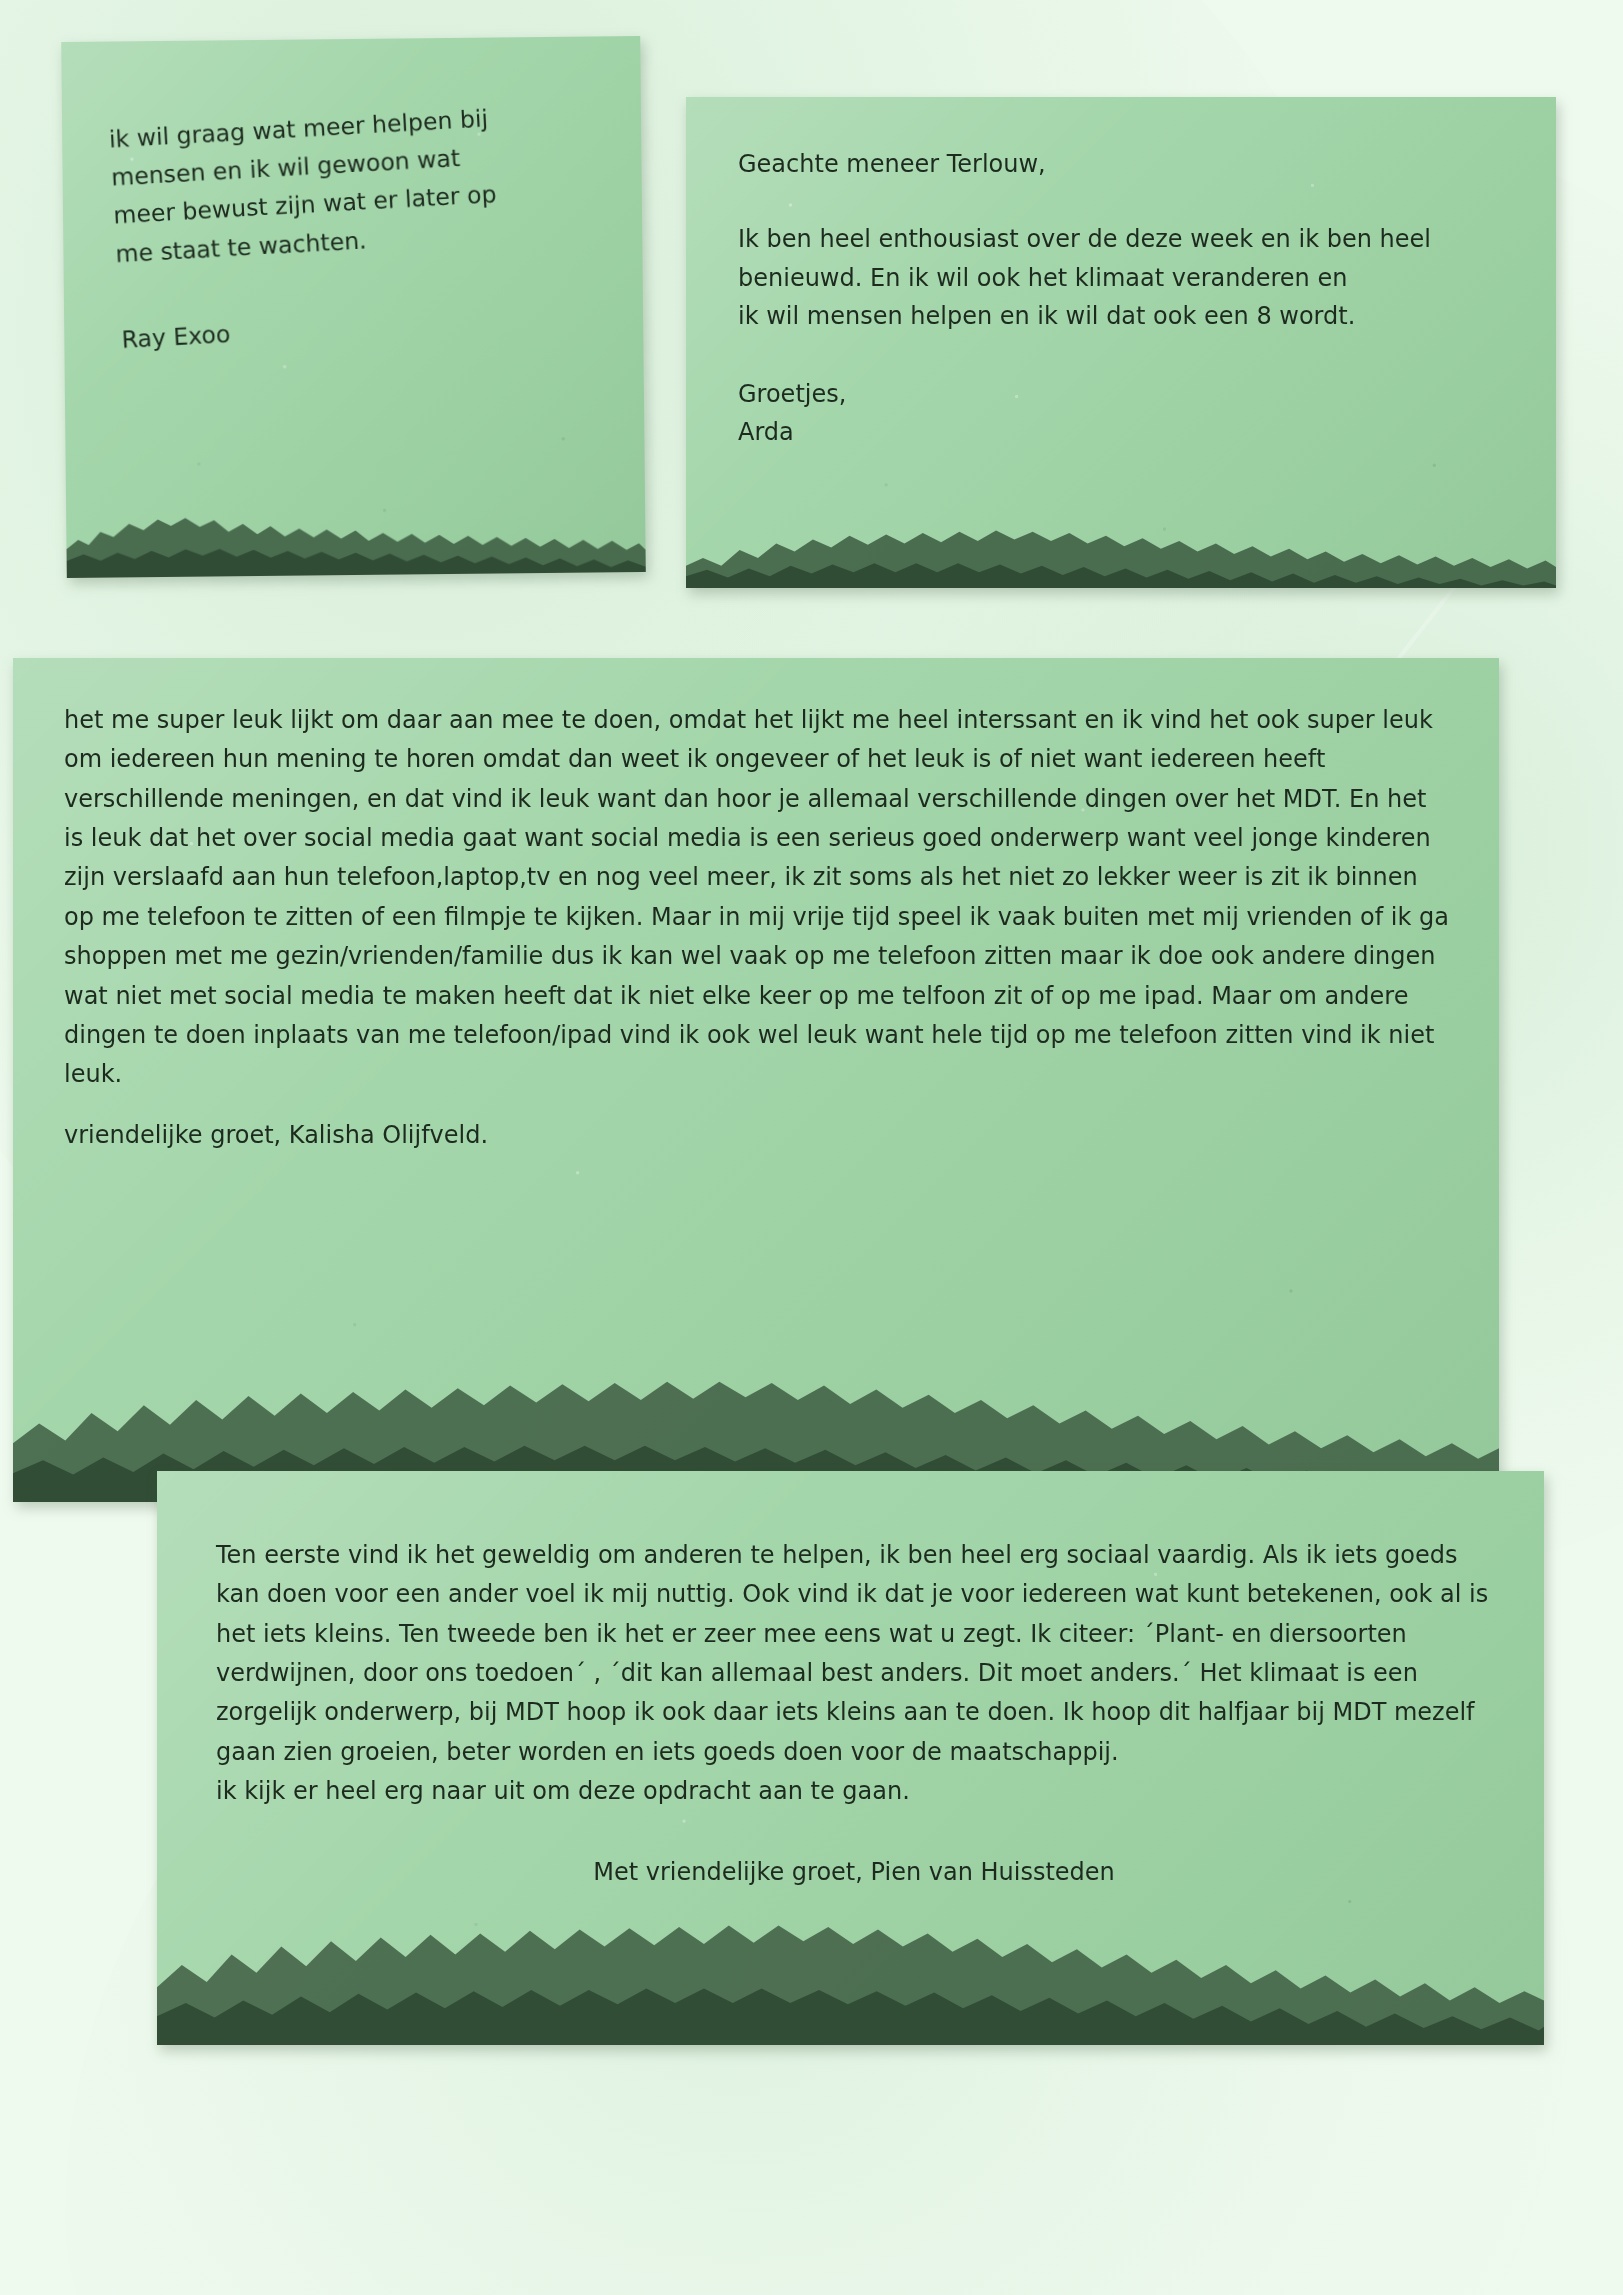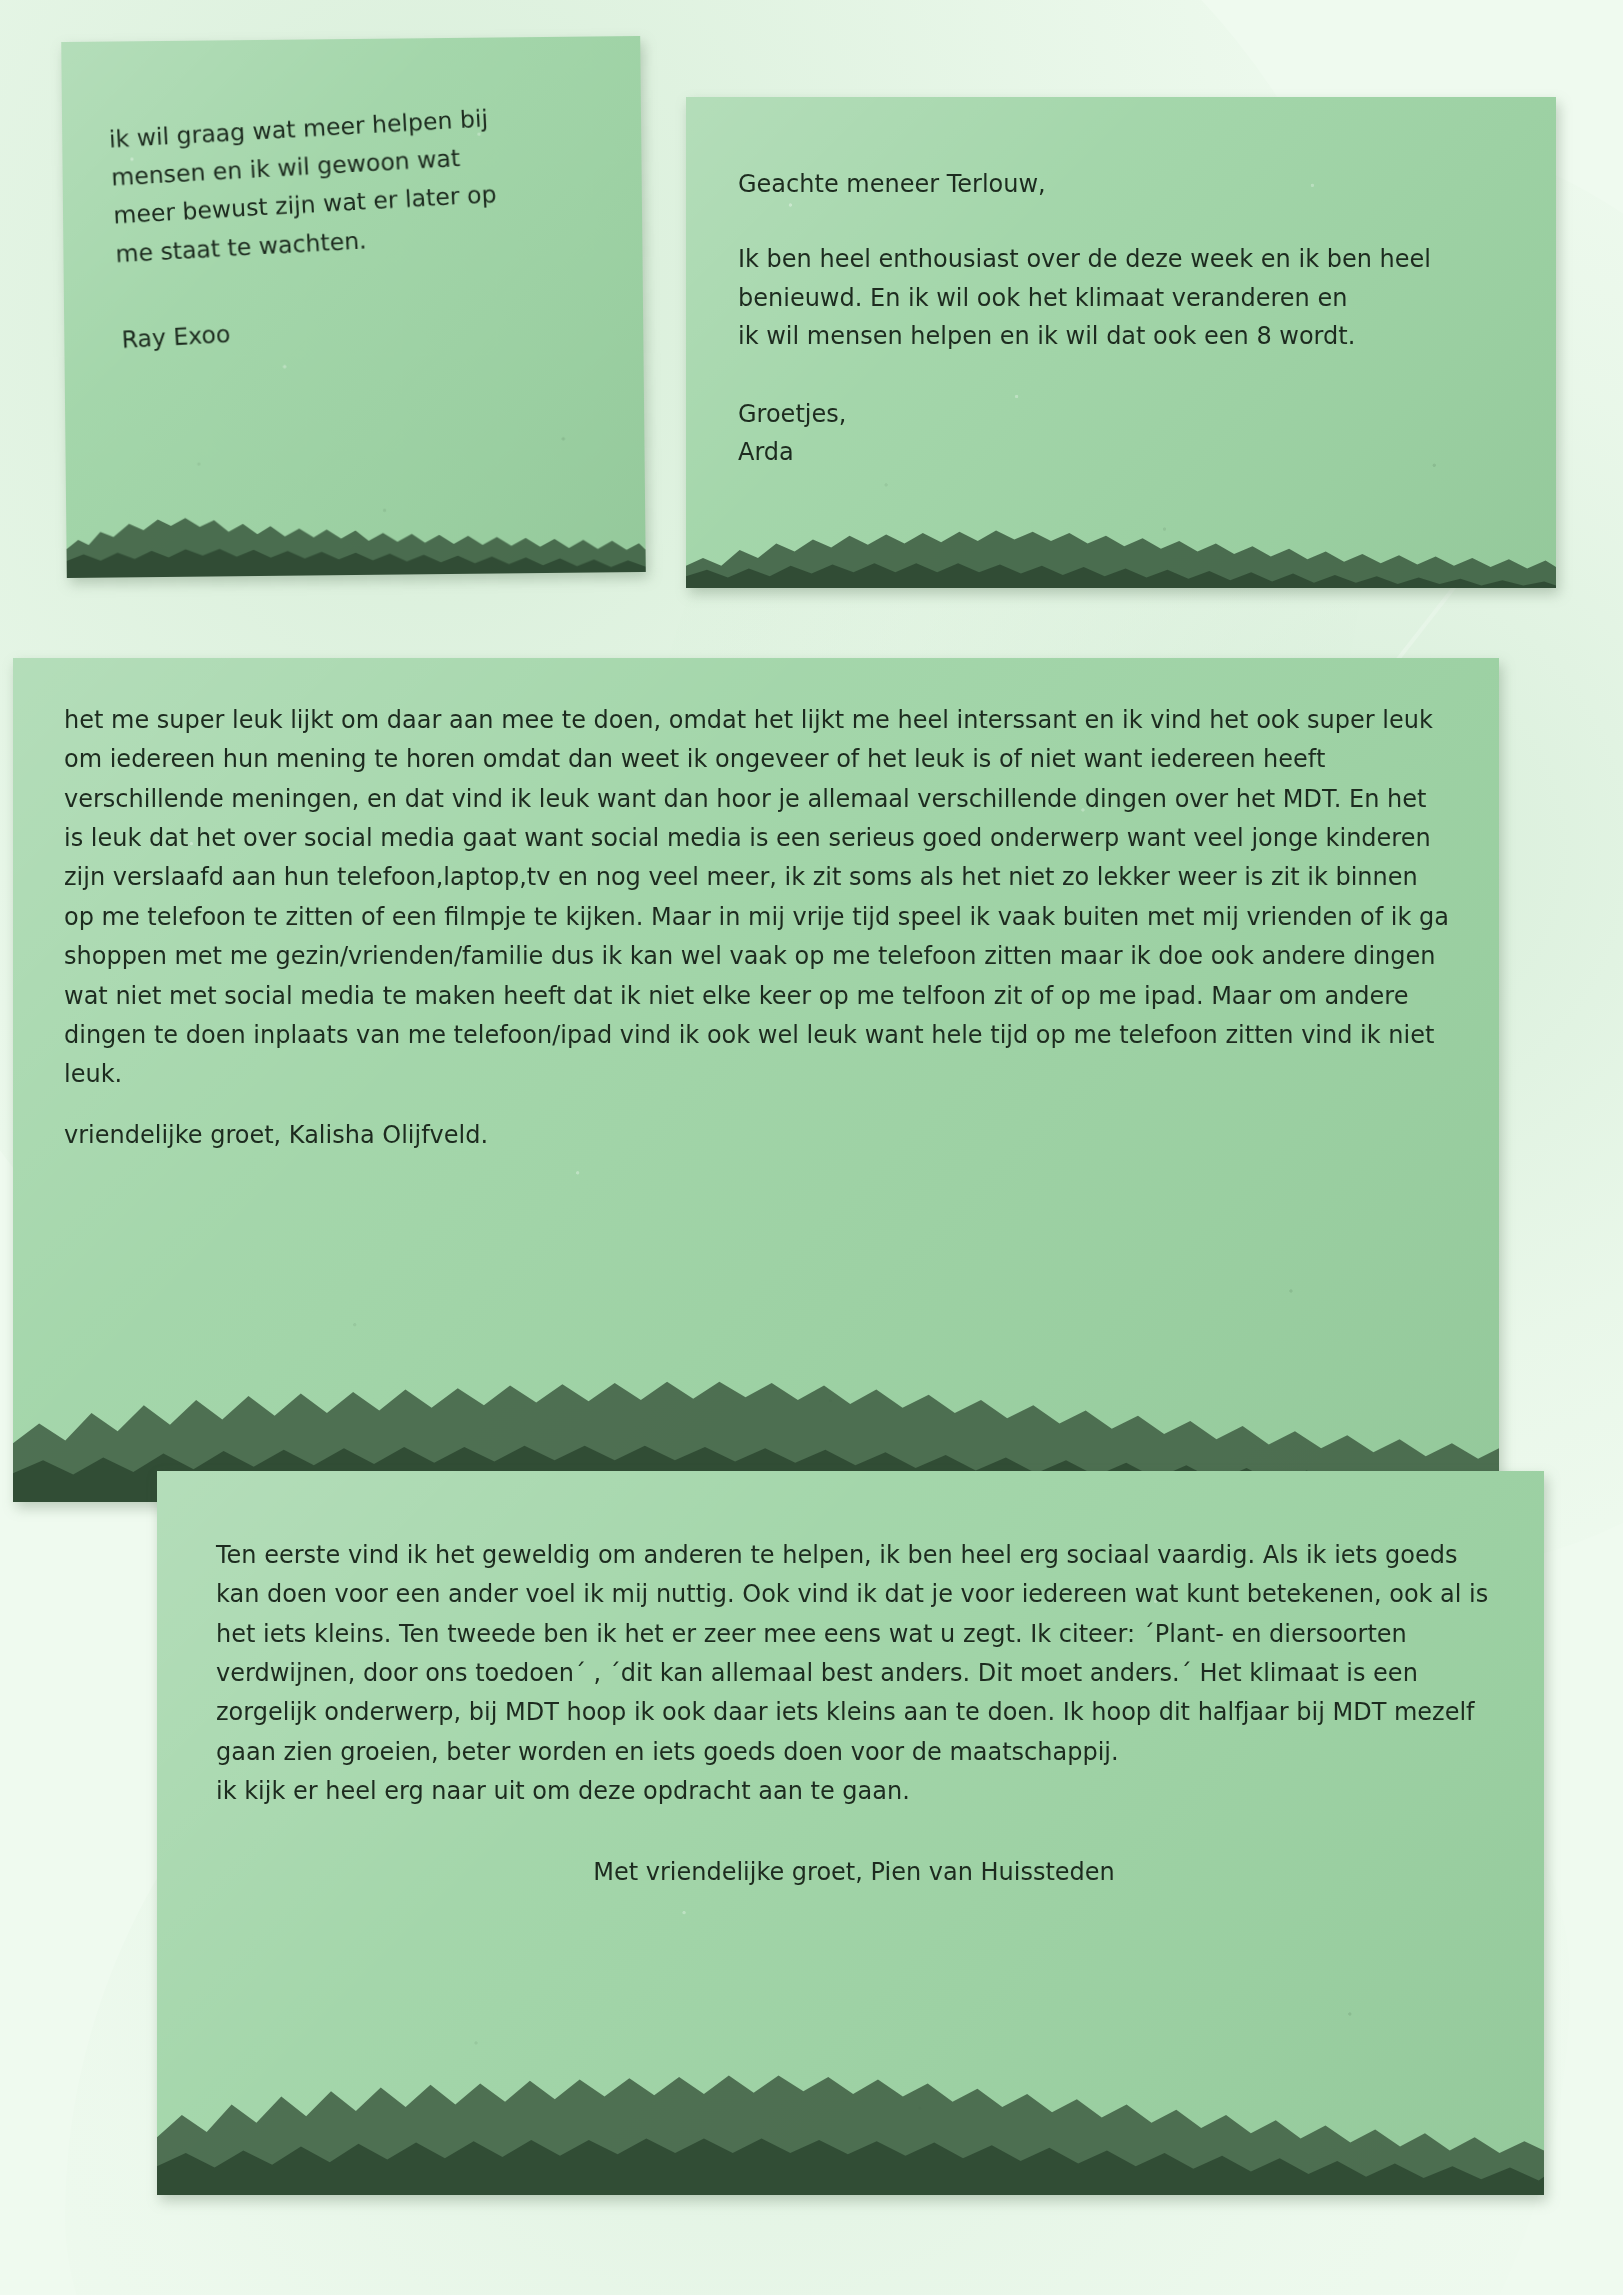--- a/index.html
+++ b/index.html
@@ -120,39 +120,39 @@
     margin-top: 48px;
     padding-left: 10.5px;
     font-size: 23.6px;
   }
 
   #note-arda {
     left: 686px;
     top: 97px;
     width: 870px;
     height: 491px;
-    padding: 68px 39px 0 52px;
+    padding: 48px 39px 0 52px;
   }
   #note-arda .txt { font-size: 24px; line-height: 1.60; }
 
   #note-kalisha {
     left: 13px;
     top: 658px;
     width: 1486px;
     height: 844px;
     padding: 43px 46px 0 51px;
   }
   #note-kalisha .txt { font-size: 24px; line-height: 1.64; }
   #note-kalisha .torn { height: 157px; }
 
   #note-pien {
     left: 157px;
     top: 1471px;
     width: 1387px;
-    height: 724px;
+    height: 574px;
     padding: 65px 52px 0 59px;
   }
   #note-pien .txt { font-size: 24px; line-height: 1.64; }
   #note-pien .torn { height: 164px; }
 
   .blank-line { display: block; height: 0.9em; }
 </style>
 </head>
 <body>
 

